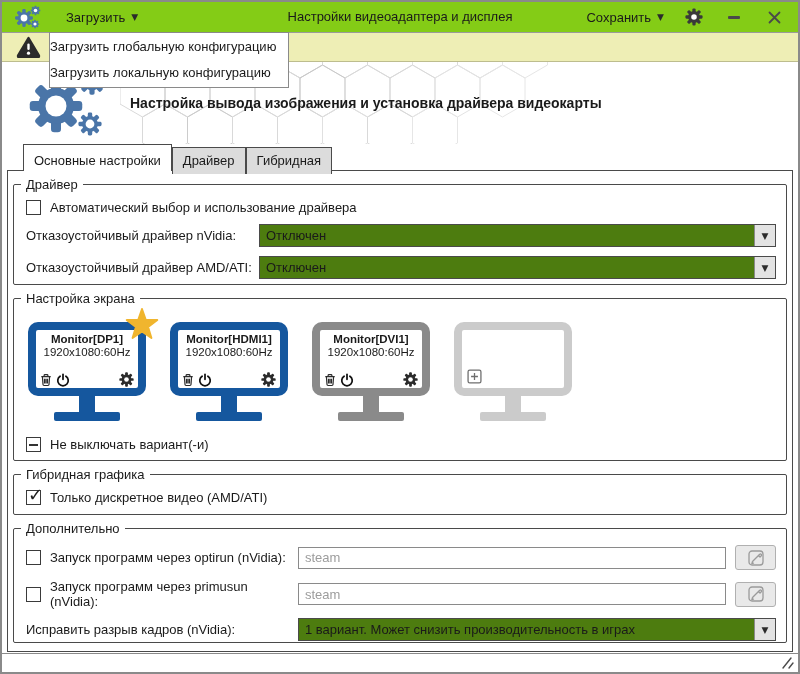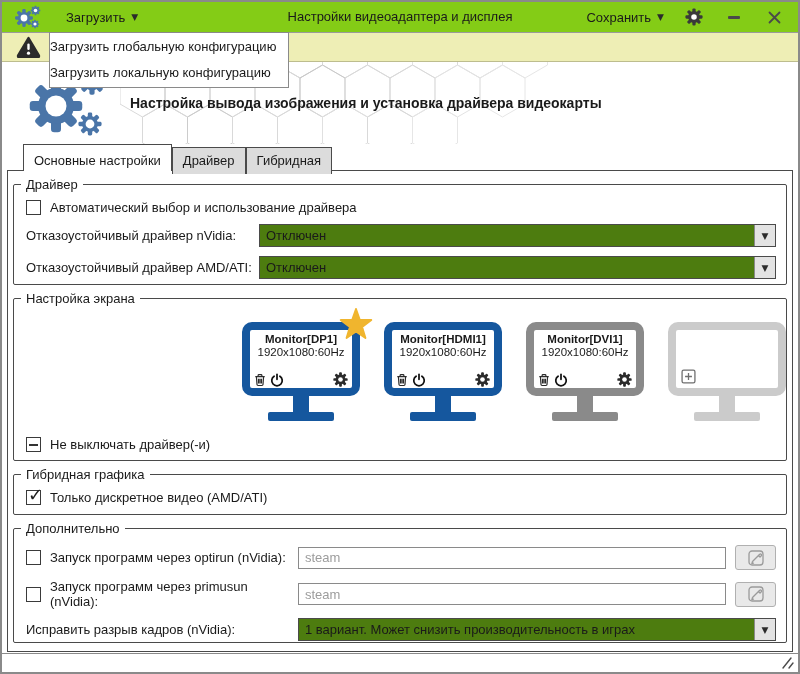--- a/index.html
+++ b/index.html
@@ -64,21 +64,21 @@
            white-space:nowrap; overflow:hidden; }
   .combo .combo-btn { width:21px; flex:none; background:#e3e3e3; border-left:1px solid #8a8a8a;
            display:flex; align-items:center; justify-content:center; }
   
   .txt { flex:1; height:22px; border:1px solid #8a8a8a; padding:0 6px; font:13px "Liberation Sans",sans-serif;
          color:#333; background:#fff; }
   .txt::placeholder { color:#9c9c9c; opacity:1; }
   .edit-btn { flex:none; width:41px; height:25px; margin-left:9px; background:#e9e9e9;
          border:1px solid #b0b0b0; border-radius:3px; display:flex; align-items:center; justify-content:center; }
   
-  .mon-row { display:flex; gap:24px; margin:16px 0 0 14px; height:102px;justify-content:flex-end; }
+  .mon-row { display:flex; gap:24px; margin:16px 0 0 14px; height:102px; }
   .monitor { position:relative; width:118px; flex:none; }
   .mon-frame { position:relative; height:74px; border:8px solid #15579e; border-radius:10px;
                background:#fff; }
   .monitor.gray  .mon-frame { border-color:#8a8a8a; }
   .monitor.light .mon-frame { border-color:#cbcbcb; }
   .mon-name { font-weight:bold; font-size:11.5px; text-align:center; margin-top:3px; white-space:nowrap; }
   .mon-res  { font-size:11.5px; text-align:center; margin-top:1px; white-space:nowrap; }
   .mon-icons { position:absolute; left:4px; right:4px; bottom:1px; display:flex; align-items:center; gap:4px; }
   .mon-icons .spacer { flex:1; }
   .mon-neck { width:16px; height:16px; margin:0 auto; background:#15579e; }
@@ -325,21 +325,21 @@
                 <path d="M7 3.8 V10.2 M3.8 7 H10.2"></path>
               </svg>
           </div>
           <div class="mon-neck"></div>
             <div class="mon-base"></div>
         </div>
 
       </div>
       <div class="check-row" style="margin-top:13px">
         <span class="cb indeterminate"></span>
-        <span>Не выключать драйвер(-и)</span>
+        <span>Не выключать вариант(-и)</span>
       </div>
     </fieldset>
 
     <fieldset class="fs-hybrid">
       <legend>Гибридная графика</legend>
       <div class="check-row">
         <span class="cb checked"></span>
         <span>Только дискретное видео (AMD/ATI)</span>
       </div>
     </fieldset>

